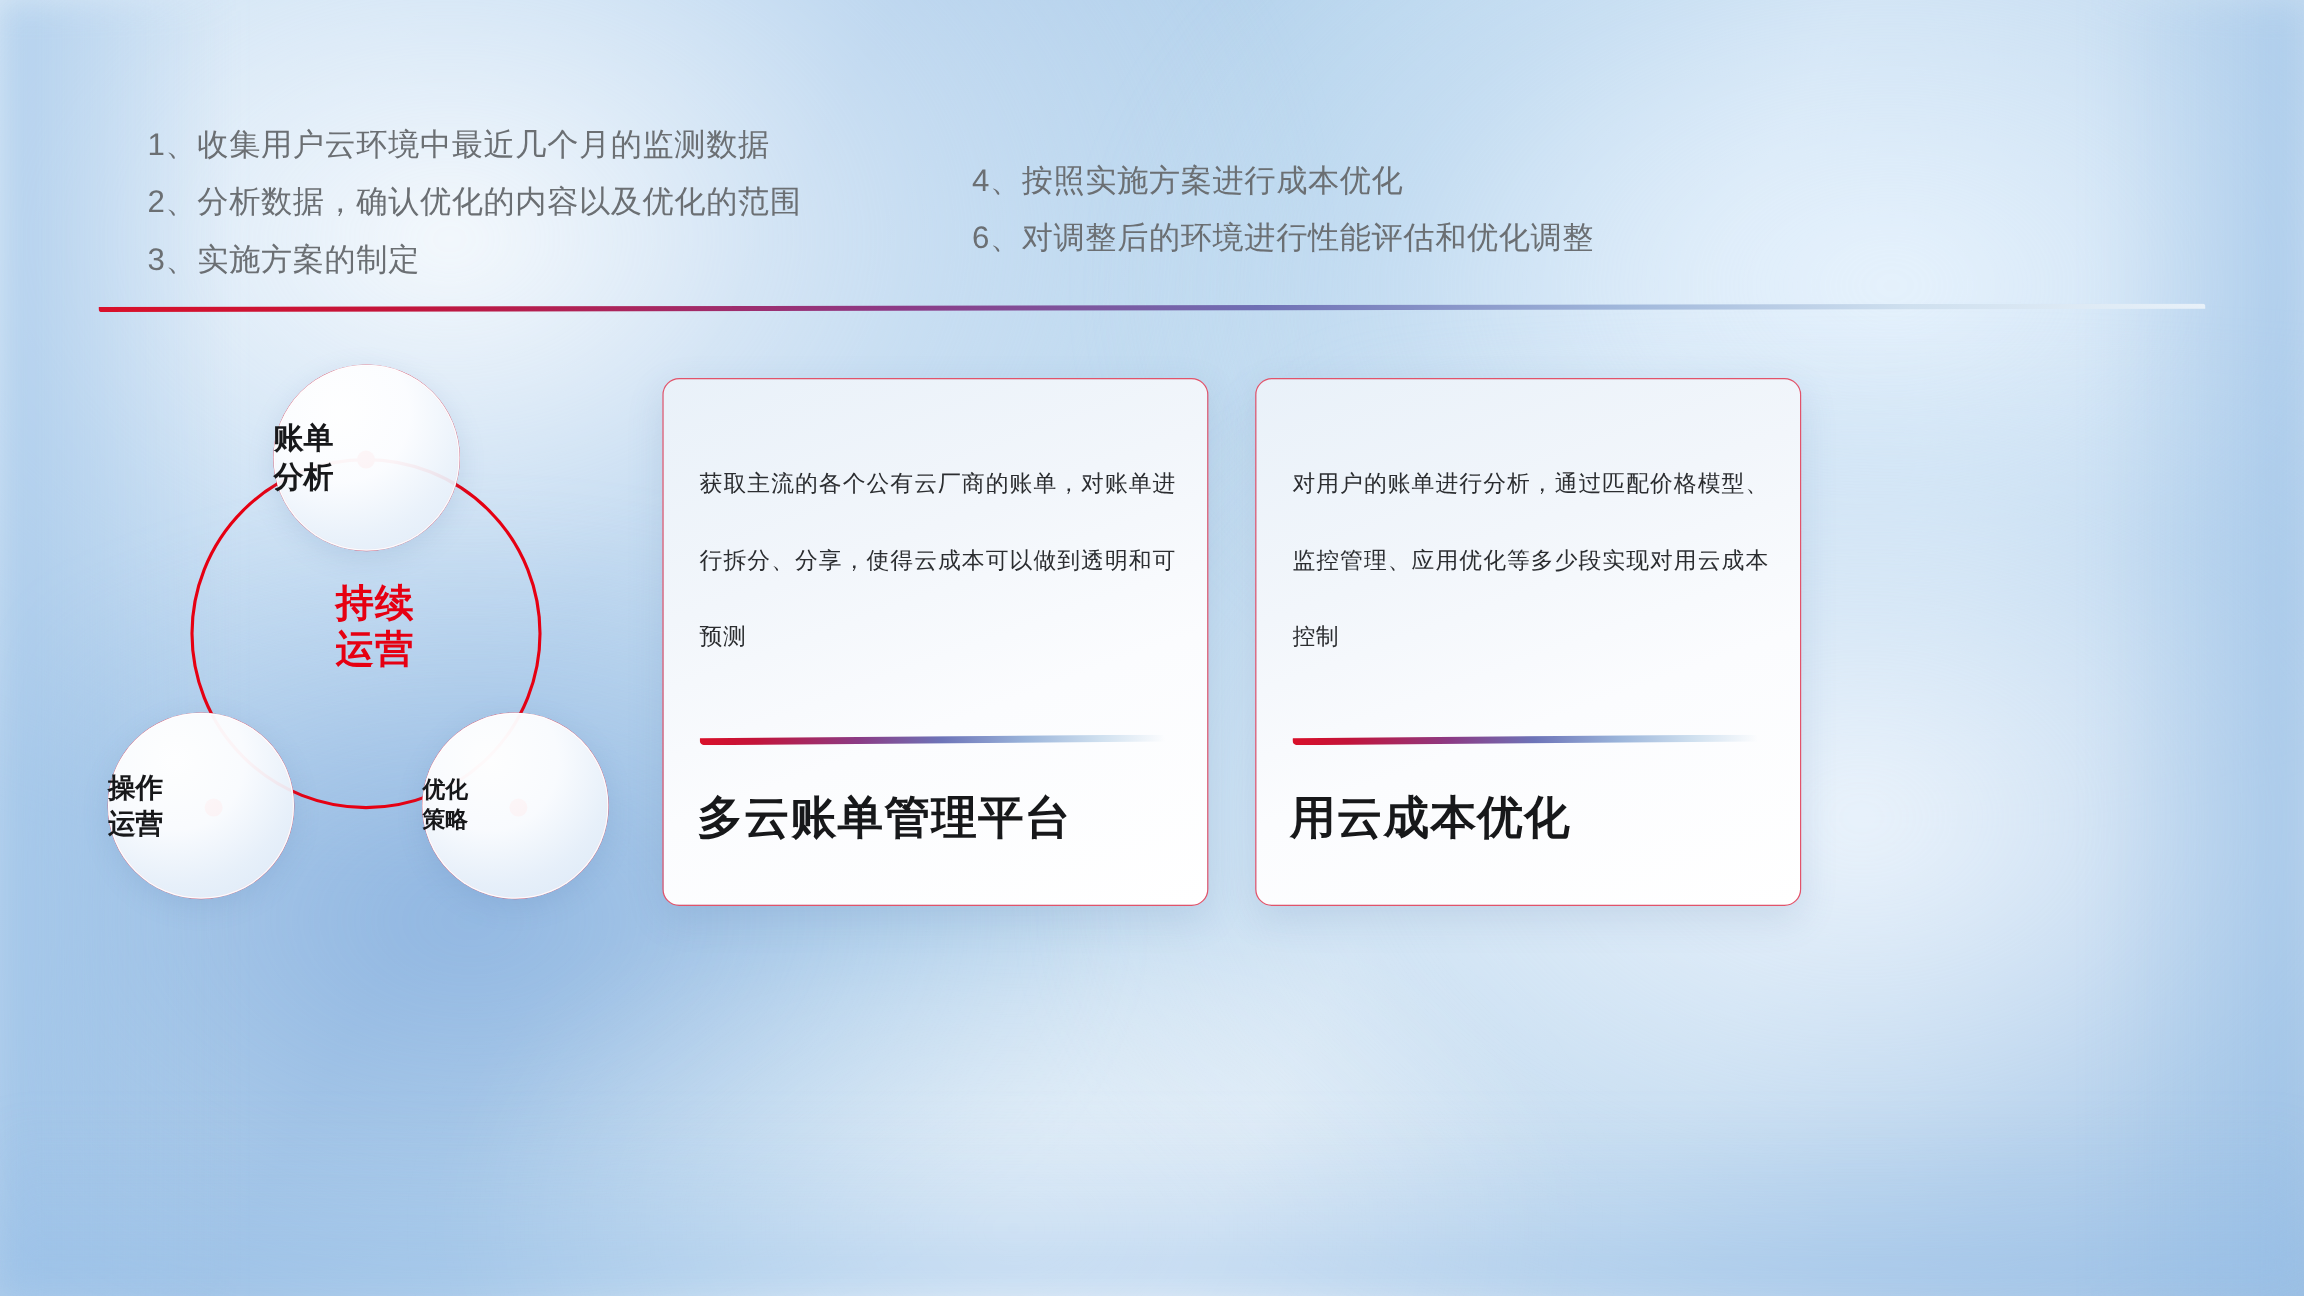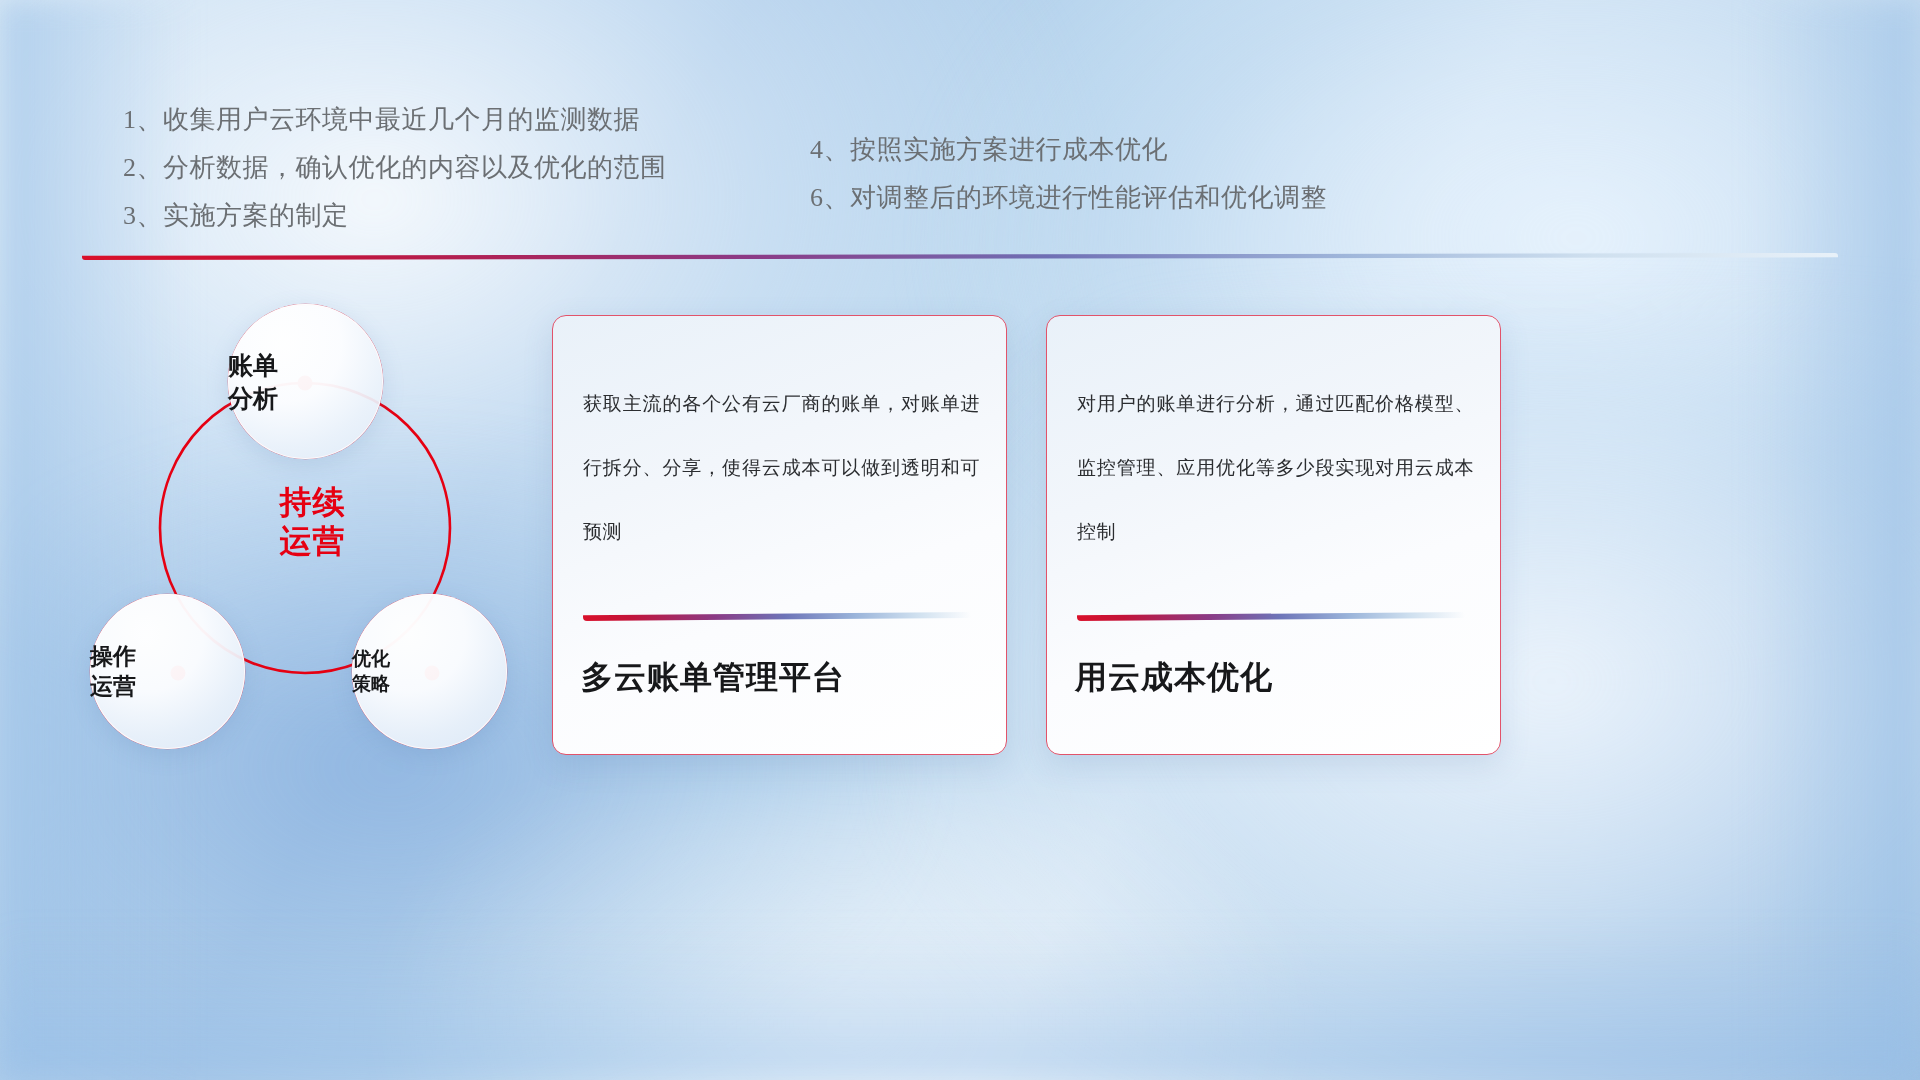--- a/index.html
+++ b/index.html
@@ -61,21 +61,21 @@
     filter:blur(14px);
   }
   .bg-edge-b{
     position:absolute; left:0; bottom:0; width:100%; height:14%;
     background:linear-gradient(0deg, rgba(150,190,232,.45), rgba(150,190,232,0));
     filter:blur(16px);
   }
 
   
   .steps{ position:absolute; color:#6b6f73; letter-spacing:.5px; }
-  .steps .row{ white-space:nowrap; font-size:26px; line-height:48px;font-family:Liberation Serif, serif; }
+  .steps .row{ white-space:nowrap; font-size:26px; line-height:48px; }
   #steps-left{ left:123px; top:96px; }
   #steps-right{ left:810px; top:126px; }
 
   
   #top-divider{
     position:absolute; left:82px; top:253px; width:1756px; height:7px;
   }
   #top-divider .bar{
     position:absolute; inset:0;
     background:linear-gradient(90deg,#d9102a 0%,#c3143a 14%,#8c3a86 38%,#6f6fb4 55%,#9fb6da 72%,#cfe0ef 86%,#e8f1f9 100%);
@@ -133,21 +133,21 @@
     text-align:justify;
   }
   .card .rule{
     position:absolute; left:30px; top:296px; width:388px; height:9px;
     background:linear-gradient(90deg,#d9102a 0%,#c3143a 12%,#8b3b85 34%,#6d74b8 52%,#9ab4da 70%,#cfe0ef 86%,rgba(255,255,255,0) 100%);
     clip-path:polygon(0 36%, 100% 0, 100% 66%, 0 100%);
     border-radius:4px;
   }
   .card .title{
     position:absolute; left:28px; top:340px;
-    font-size:32px; font-weight:bold; color:#17181a; letter-spacing:1px;
+    font-size:38px; font-weight:bold; color:#17181a; letter-spacing:1px;
   }
 </style>
 </head>
 <body>
 
 <div id="bg">
   <div class="bg-base"></div>
   <div class="bg-glow1"></div>
   <div class="bg-glow2"></div>
   <div class="bg-glow3"></div>

